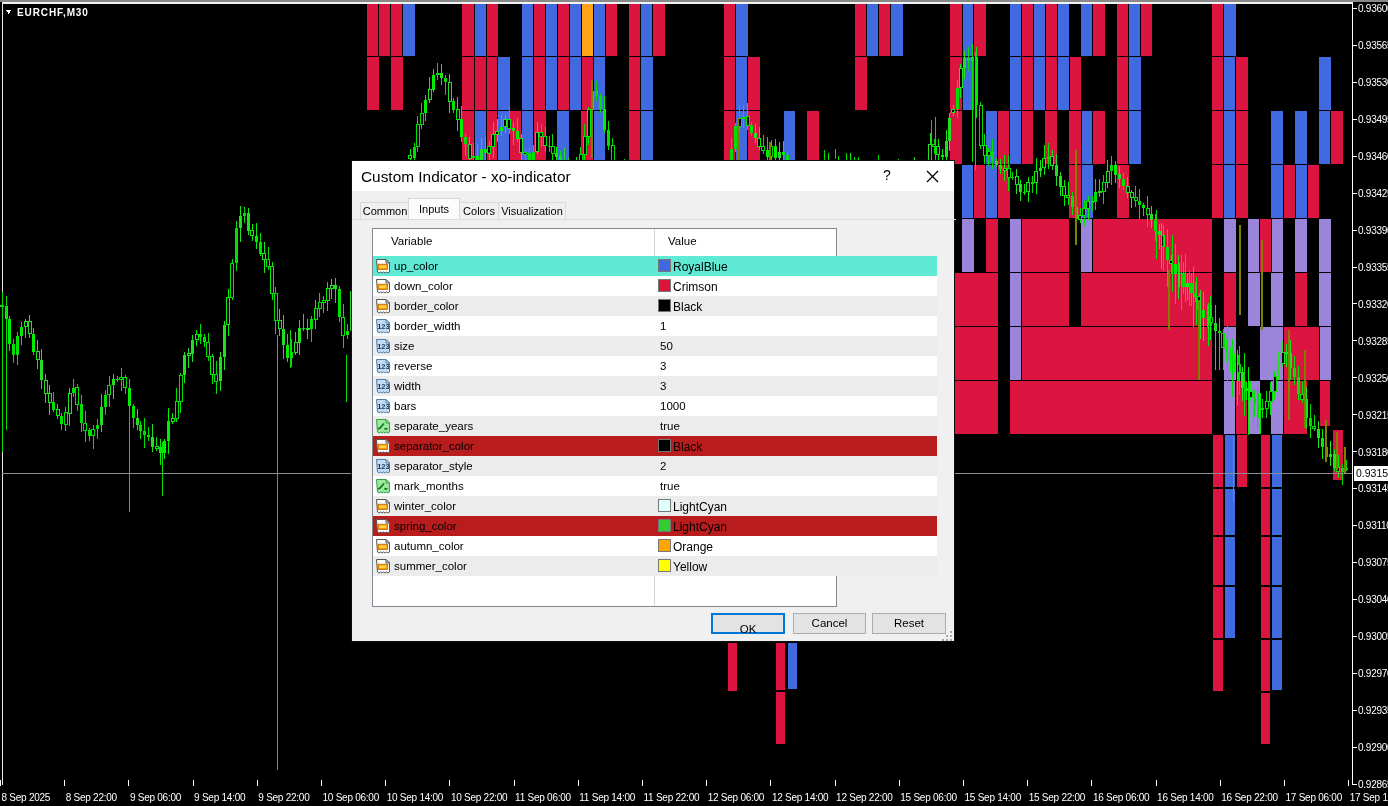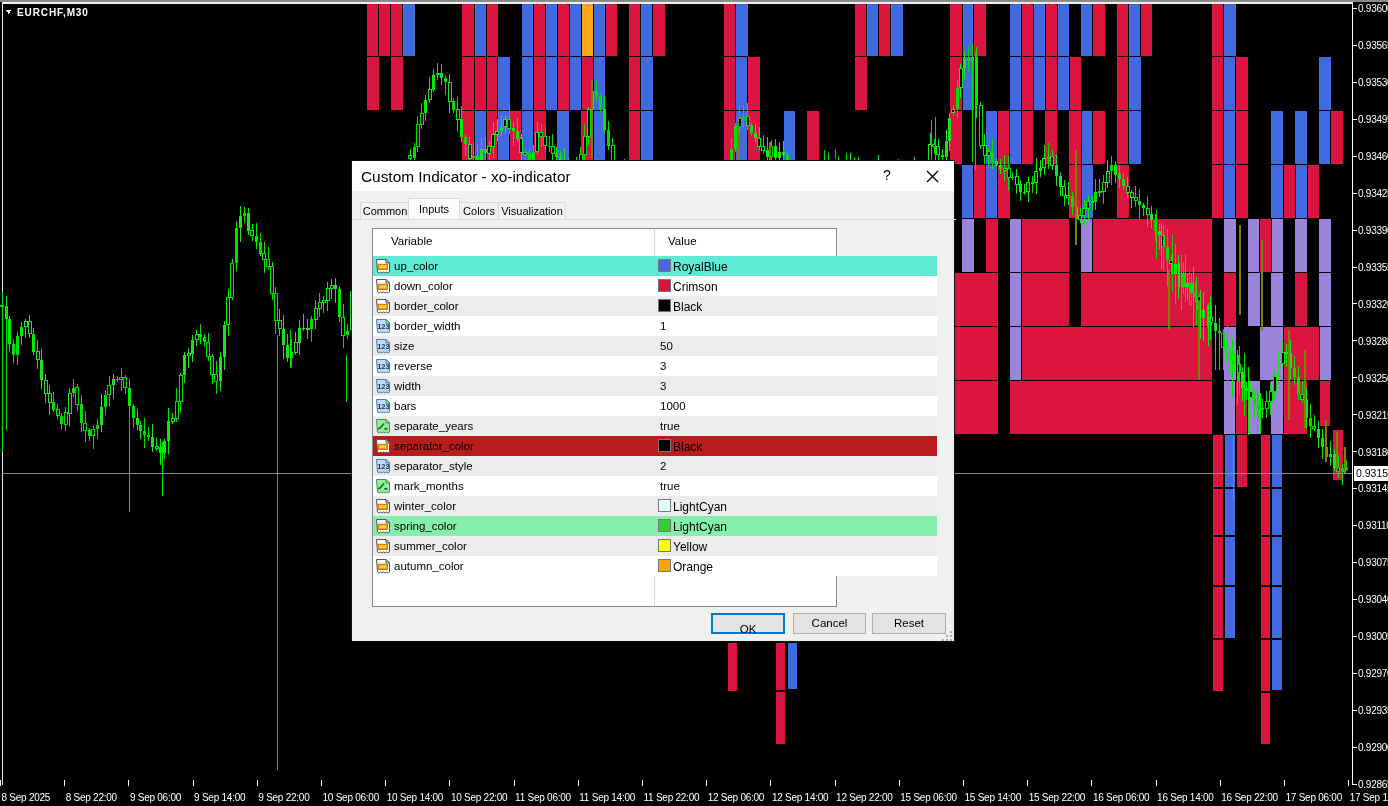--- a/index.html
+++ b/index.html
@@ -1326,63 +1326,63 @@
 <rect x="3" y="6.2" width="9.4" height="5.2" fill="#f90" stroke="#b36a00" stroke-width="0.8"></rect>
 <rect x="4.2" y="7.4" width="7" height="2.6" fill="#ffd24d"></rect>
 </svg>
               <span class="lbl">winter_color</span>
             </div>
 <div class="cell2">
               <span class="sw" style="background:#E0FFFF"></span>
               <span class="vt">LightCyan</span>
             </div>
           </div>
-<div class="row" style="background:#86efac">
+<div class="row" style="background:#b91c1c">
 <div class="cell1">
               <svg width="16" height="16" viewBox="0 0 16 16">
 <path d="M1.5 1.5 h9.5 l3.5 3.5 v9 l-1.5 1 -1.5-1 -1.5 1 -1.5-1 -1.5 1 -1.5-1 -1.5 1 -1.5-1 z" fill="#fdfdfd" stroke="#555" stroke-width="1"></path>
 <path d="M11 1.5 l3.5 3.5 h-3.5 z" fill="#e9e9e9" stroke="#555" stroke-width="1"></path>
 <rect x="3" y="6.2" width="9.4" height="5.2" fill="#f90" stroke="#b36a00" stroke-width="0.8"></rect>
 <rect x="4.2" y="7.4" width="7" height="2.6" fill="#ffd24d"></rect>
 </svg>
               <span class="lbl">spring_color</span>
             </div>
 <div class="cell2">
               <span class="sw" style="background:#32CD32"></span>
               <span class="vt">LightCyan</span>
             </div>
           </div>
-<div class="row" style="background:#ececec">
+<div class="row" style="background:#ffffff">
 <div class="cell1">
               <svg width="16" height="16" viewBox="0 0 16 16">
 <path d="M1.5 1.5 h9.5 l3.5 3.5 v9 l-1.5 1 -1.5-1 -1.5 1 -1.5-1 -1.5 1 -1.5-1 -1.5 1 -1.5-1 z" fill="#fdfdfd" stroke="#555" stroke-width="1"></path>
 <path d="M11 1.5 l3.5 3.5 h-3.5 z" fill="#e9e9e9" stroke="#555" stroke-width="1"></path>
 <rect x="3" y="6.2" width="9.4" height="5.2" fill="#f90" stroke="#b36a00" stroke-width="0.8"></rect>
 <rect x="4.2" y="7.4" width="7" height="2.6" fill="#ffd24d"></rect>
 </svg>
-              <span class="lbl">summer_color</span>
-            </div>
-<div class="cell2">
-              <span class="sw" style="background:#FFFF00"></span>
-              <span class="vt">Yellow</span>
-            </div>
-          </div>
-<div class="row" style="background:#ffffff">
+              <span class="lbl">autumn_color</span>
+            </div>
+<div class="cell2">
+              <span class="sw" style="background:#FFA500"></span>
+              <span class="vt">Orange</span>
+            </div>
+          </div>
+<div class="row" style="background:#ececec">
 <div class="cell1">
               <svg width="16" height="16" viewBox="0 0 16 16">
 <path d="M1.5 1.5 h9.5 l3.5 3.5 v9 l-1.5 1 -1.5-1 -1.5 1 -1.5-1 -1.5 1 -1.5-1 -1.5 1 -1.5-1 z" fill="#fdfdfd" stroke="#555" stroke-width="1"></path>
 <path d="M11 1.5 l3.5 3.5 h-3.5 z" fill="#e9e9e9" stroke="#555" stroke-width="1"></path>
 <rect x="3" y="6.2" width="9.4" height="5.2" fill="#f90" stroke="#b36a00" stroke-width="0.8"></rect>
 <rect x="4.2" y="7.4" width="7" height="2.6" fill="#ffd24d"></rect>
 </svg>
-              <span class="lbl">autumn_color</span>
-            </div>
-<div class="cell2">
-              <span class="sw" style="background:#FFA500"></span>
-              <span class="vt">Orange</span>
+              <span class="lbl">summer_color</span>
+            </div>
+<div class="cell2">
+              <span class="sw" style="background:#FFFF00"></span>
+              <span class="vt">Yellow</span>
             </div>
           </div>
 </div>
 </div>
 <div class="btn" id="ok">OK</div>
 <div class="btn" id="cancel">Cancel</div>
 <div class="btn" id="reset">Reset</div>
 <div class="grip" style="left:598px;top:470px"></div>
 <div class="grip" style="left:594px;top:474px"></div>
       <div class="grip" style="left:598px;top:474px"></div>

